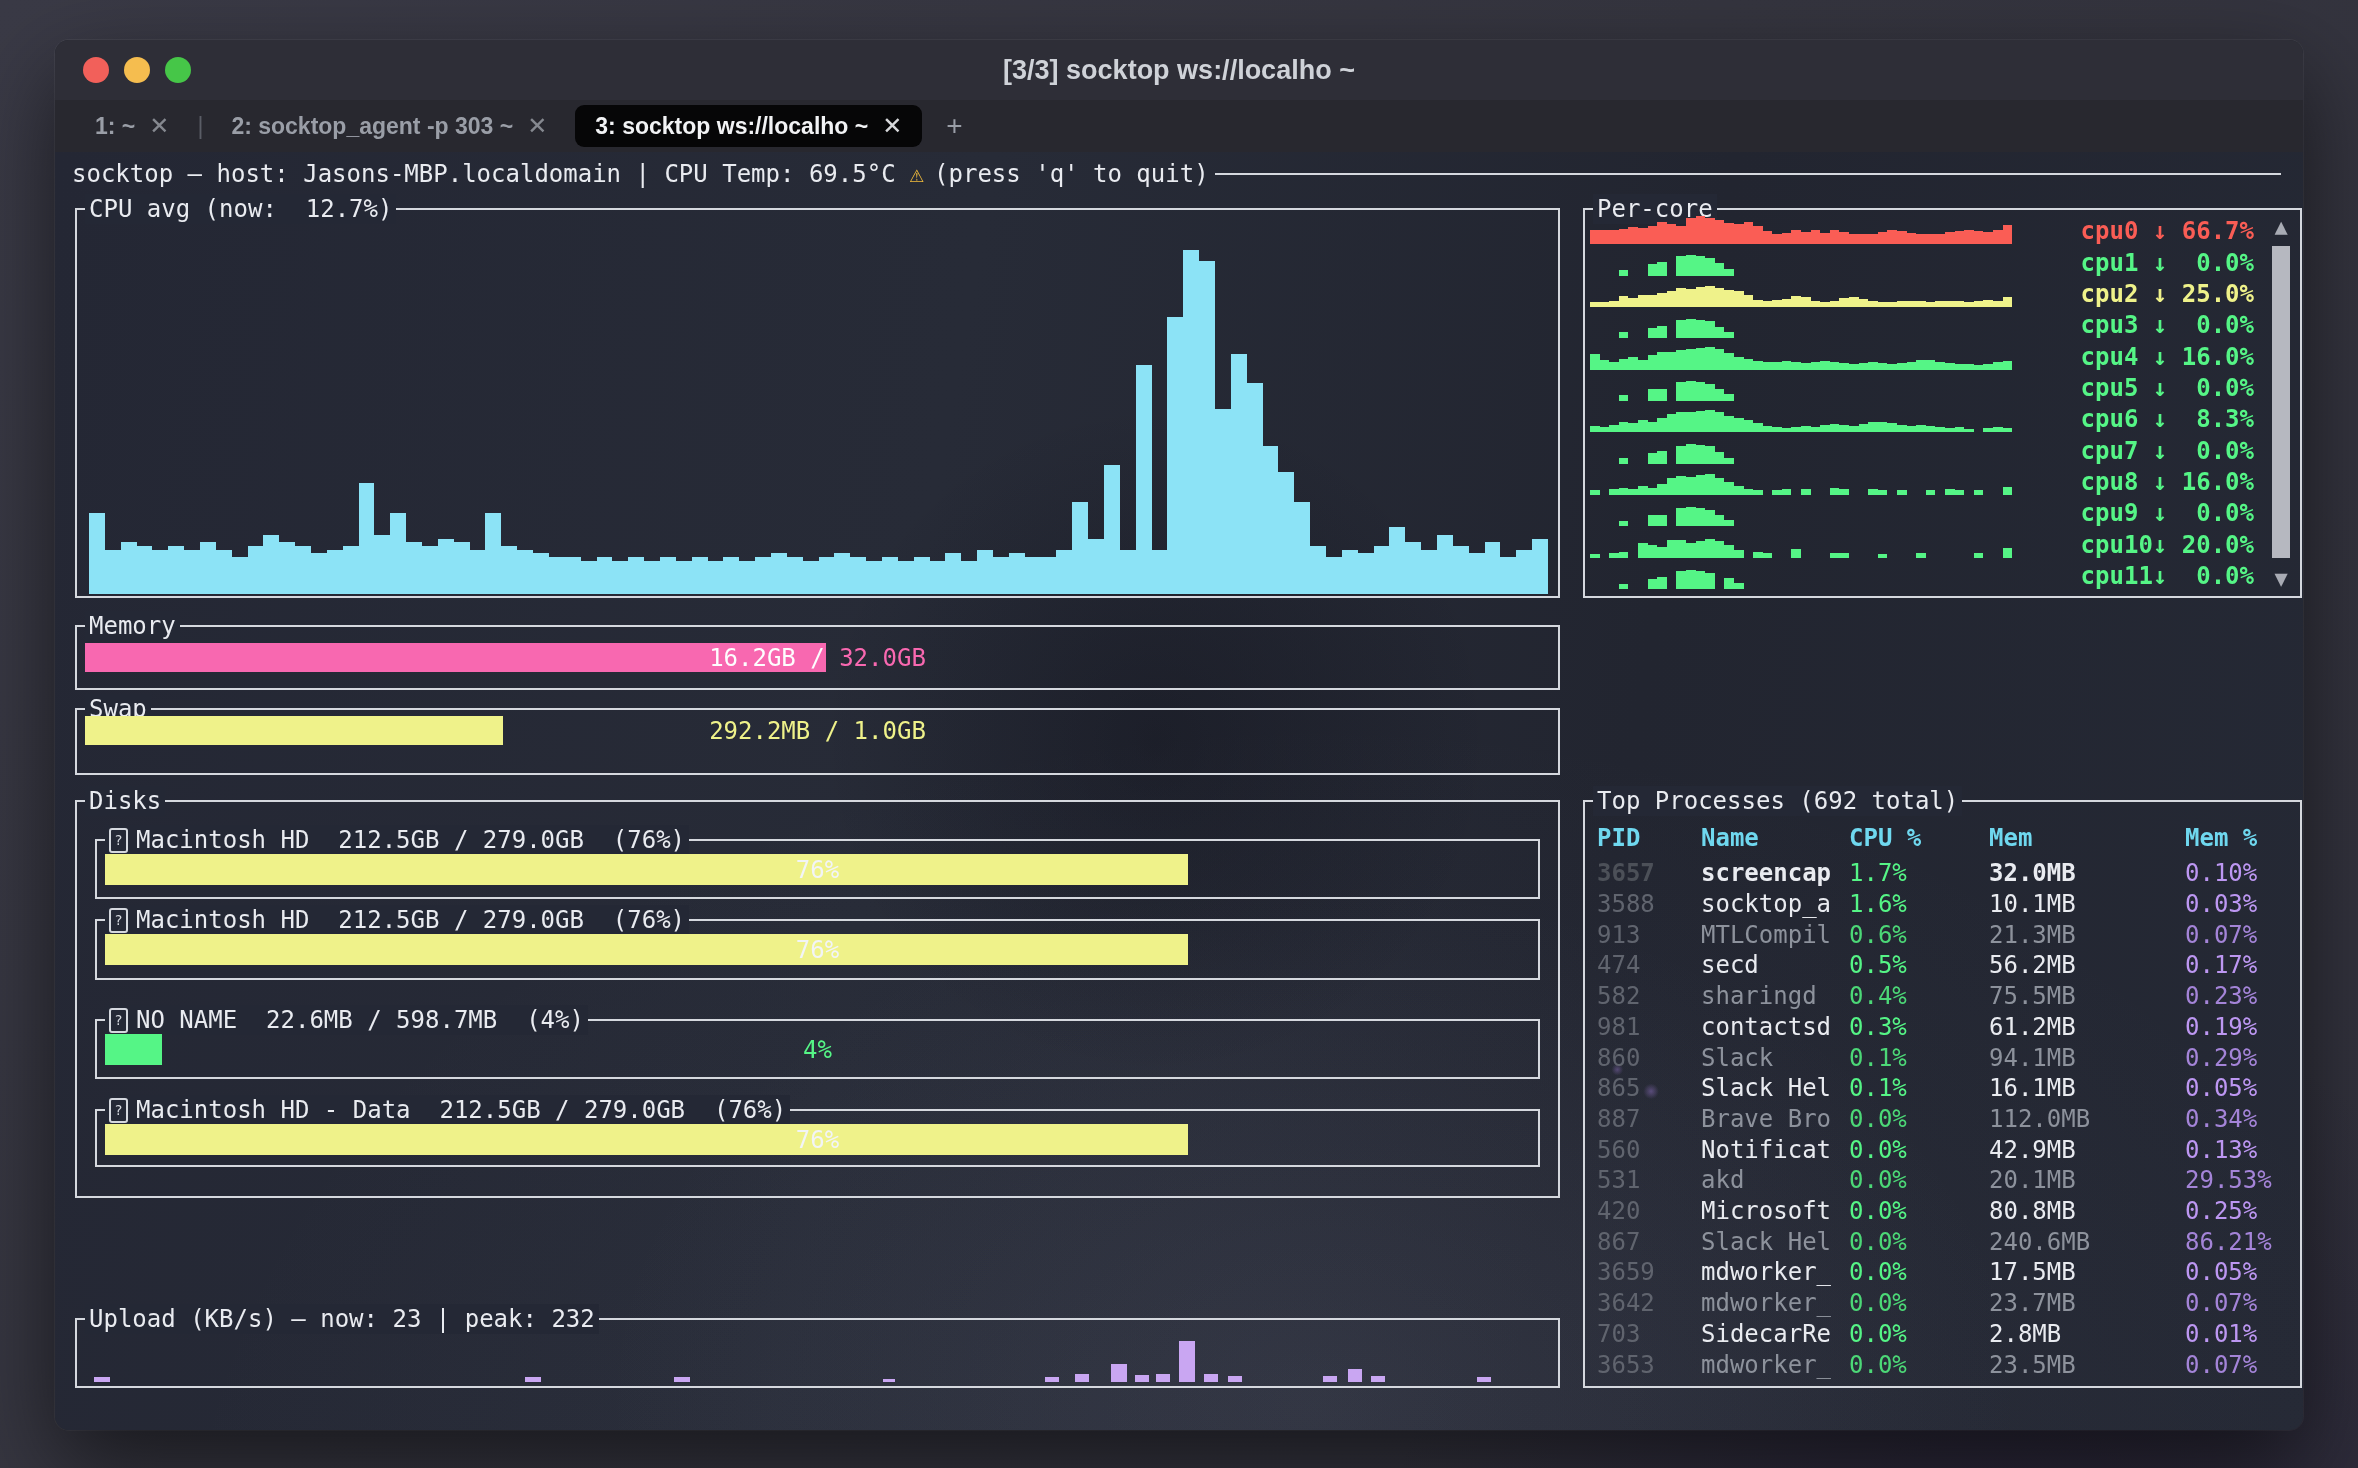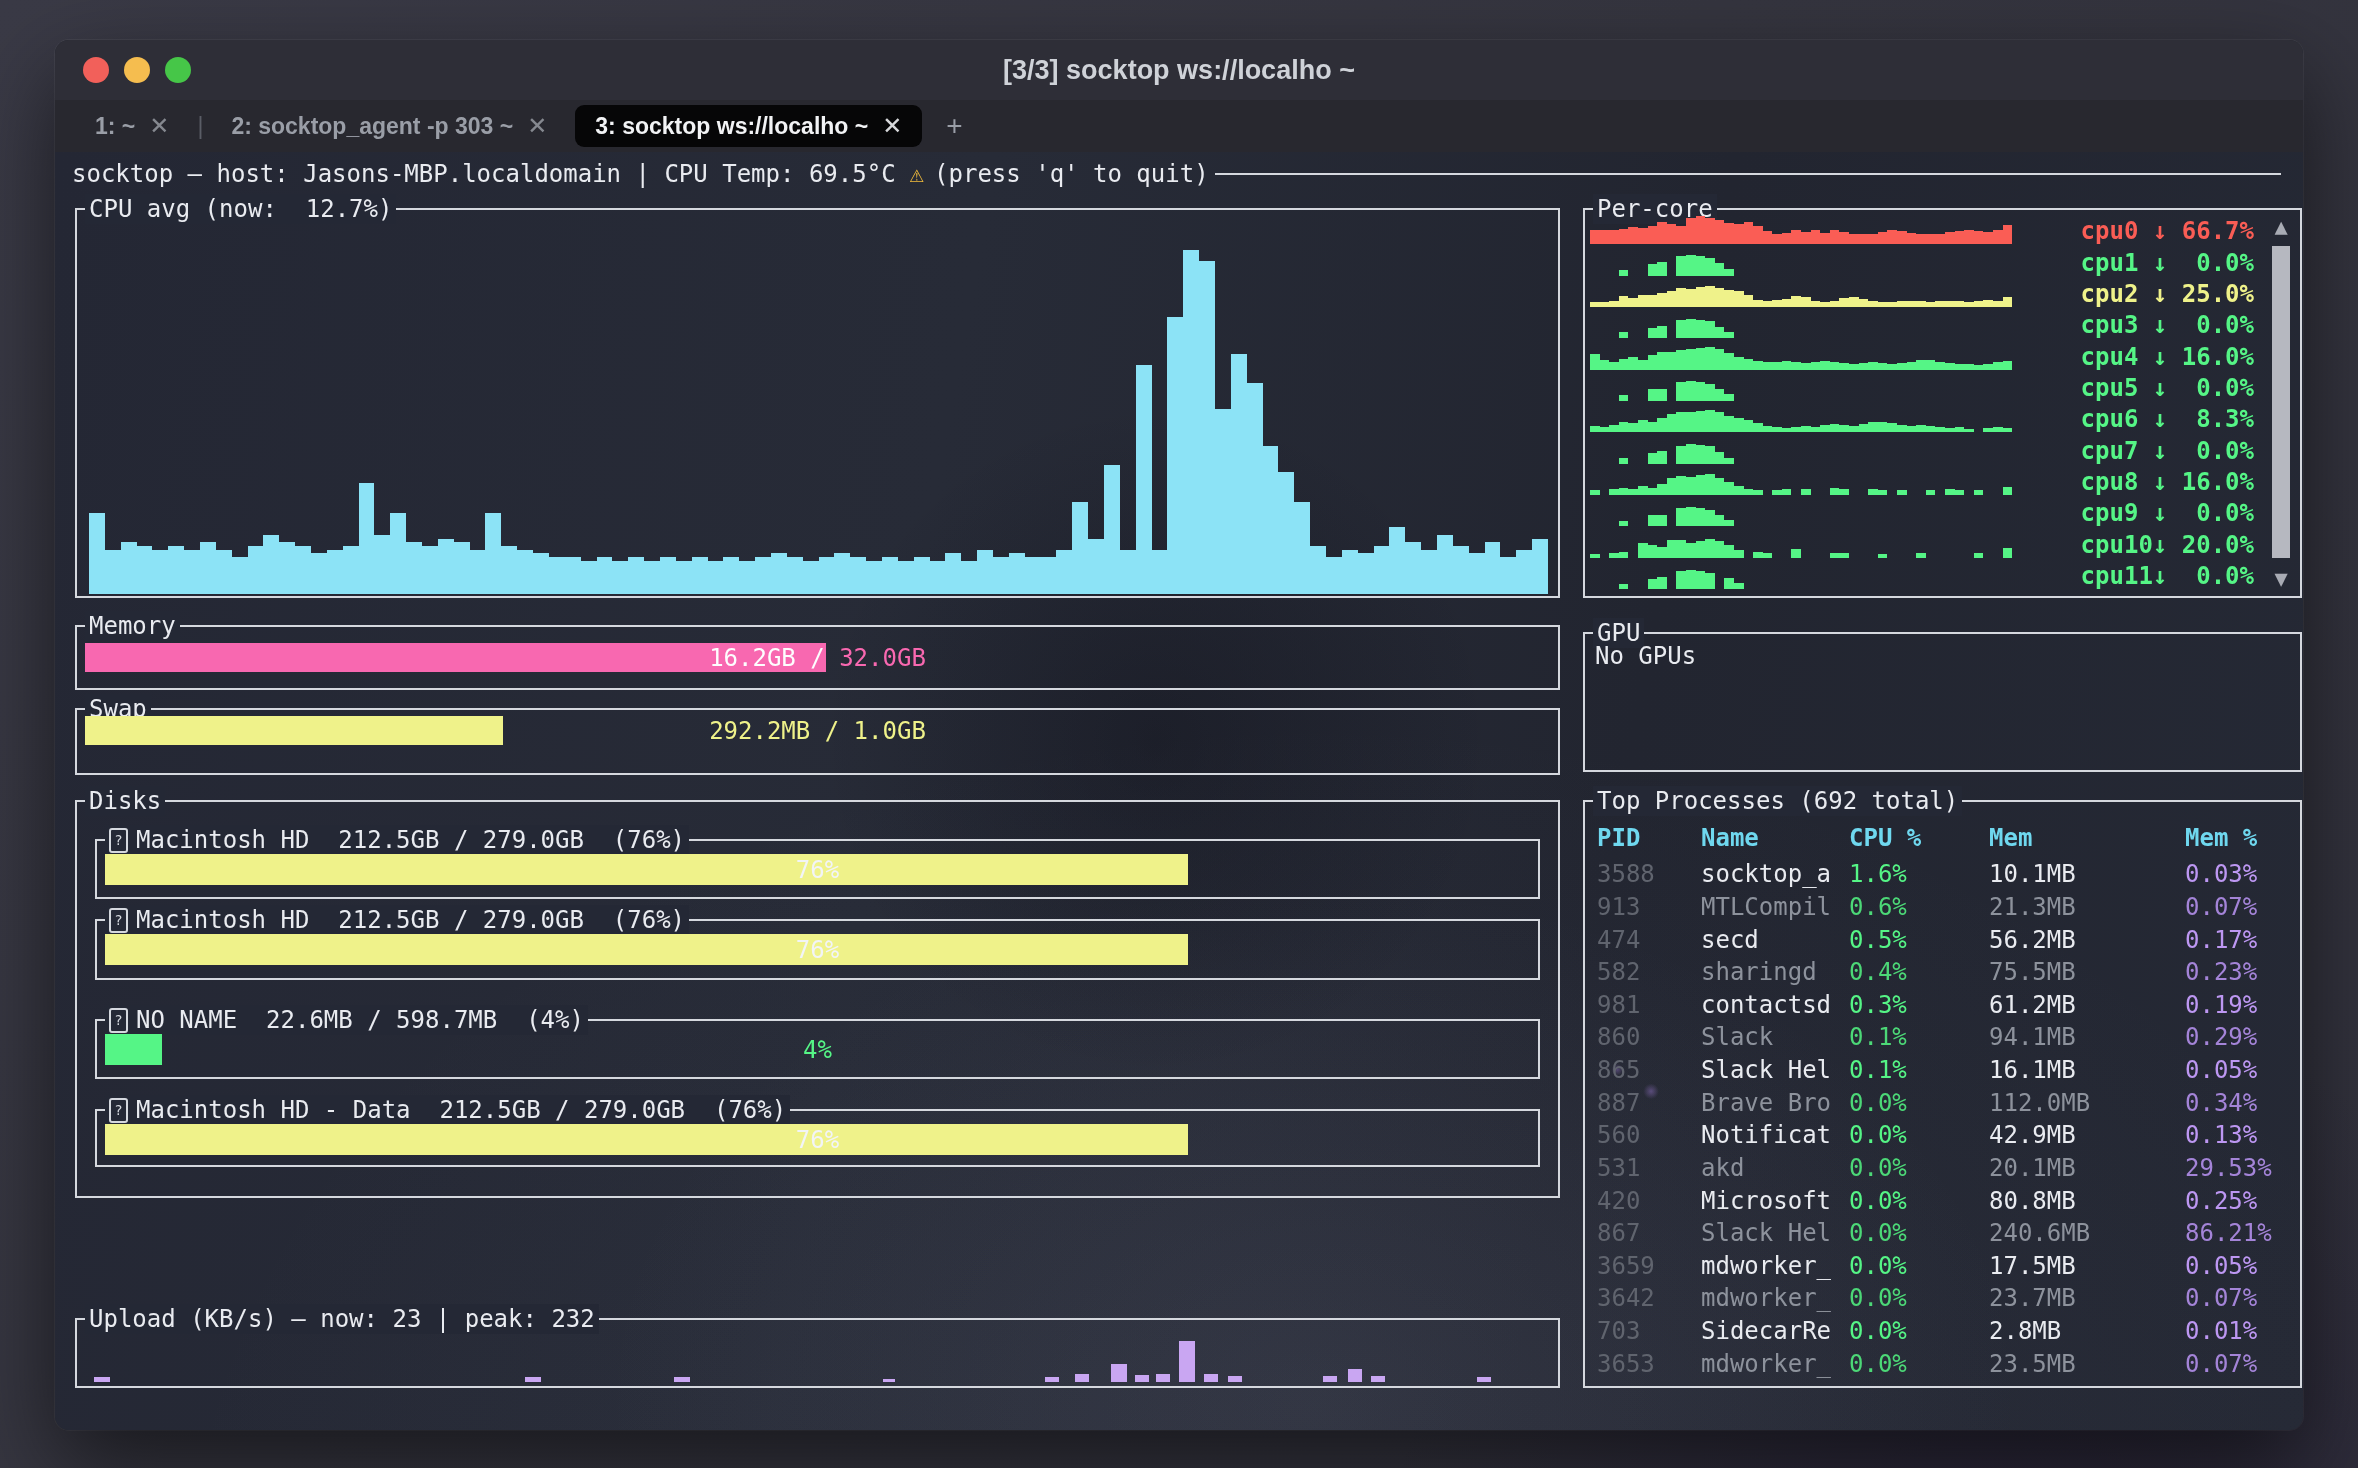--- a/index.html
+++ b/index.html
@@ -838,24 +838,20 @@
     </div>
 
     <div class="panel" style="left:20px;top:556px;width:1485px;height:67px;">
       <span class="plabel">Swap</span>
       <div class="track" style="top:6px;height:29px;">
         <div class="fill" style="background: rgb(239, 242, 138); width: 28.5%;"></div>
         <div class="meter-text" style="top:1px;color:#eff28a;">292.2MB / 1.0GB</div>
       </div>
     </div>
 
-    <div class="panel" style="left:1528px;top:480px;width:719px;height:140px;">
-      <span class="plabel">GPU</span>
-      <div style="position:absolute;left:10px;top:8px;">No GPUs</div>
-    </div>
 
     <div class="panel" style="left:20px;top:648px;width:1485px;height:398px;">
       <span class="plabel">Disks</span>
 
     <div class="disk" style="top: 37px; height: 60px;">
           <span class="plabel"><span class="rep">?</span><span>Macintosh HD  212.5GB / 279.0GB  (76%)</span></span>
           <div class="track" style="top: 13px; height: 31px;">
             <div class="fill" style="width: 76%; background: rgb(239, 242, 138);"></div>
             <div class="meter-text" style="top: 2px; color: rgb(242, 244, 247);">76%</div>
           </div>
@@ -909,20 +905,27 @@
     <div class="panel" style="left:1528px;top:648px;width:719px;height:588px;">
       <span class="plabel">Top Processes (692 total)</span>
       <div class="pgrid procs-head">
           <span>PID</span>
           <span>Name</span>
           <span>CPU %</span>
           <span>Mem</span>
           <span>Mem %</span>
         </div>
       <div class="procs-rows">
+          <div class="pgrid prow bold">
+            <span class="pid">3657</span>
+            <span class="name">screencap</span>
+            <span class="cpu">1.7%</span>
+            <span class="mem">32.0MB</span>
+            <span class="memp">0.10%</span>
+          </div>
           <div class="pgrid prow">
             <span class="pid">3588</span>
             <span class="name">socktop_a</span>
             <span class="cpu">1.6%</span>
             <span class="mem">10.1MB</span>
             <span class="memp">0.03%</span>
           </div>
           <div class="pgrid prow dim">
             <span class="pid">913</span>
             <span class="name">MTLCompil</span>

